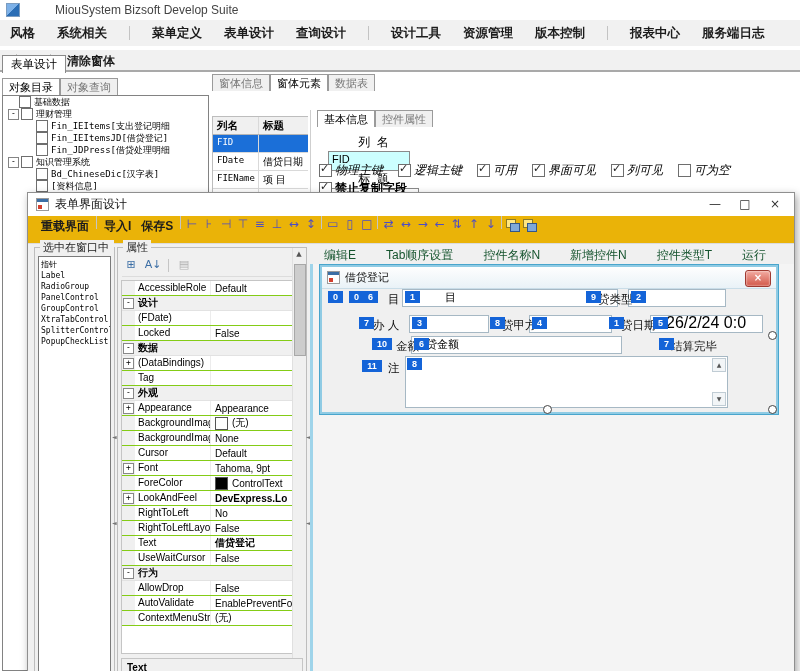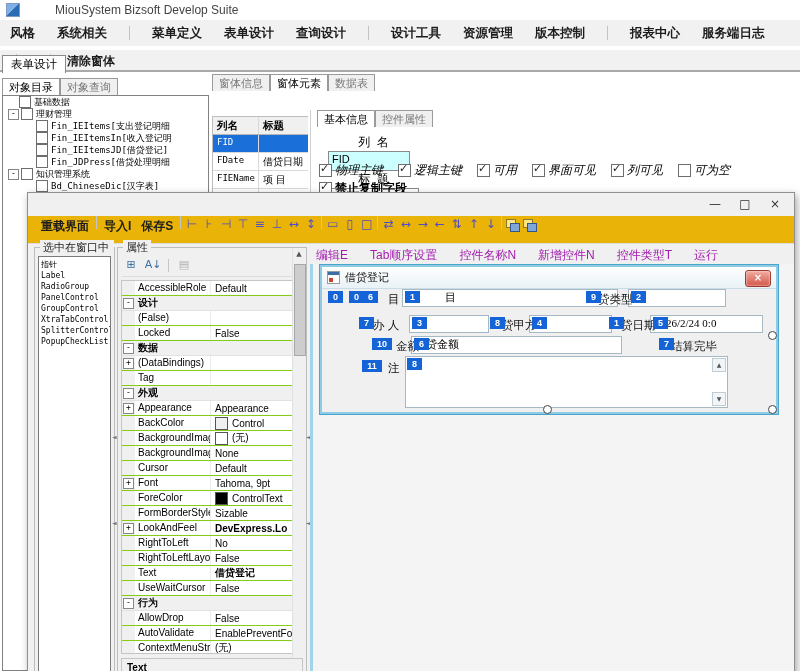--- a/index.html
+++ b/index.html
@@ -89,32 +89,32 @@
   .pgrow.cat .pg-name{font-weight:700;width:auto;border:none;}
   .sw{width:11px;height:11px;border:1px solid #555;margin-right:4px;flex:none;}
   .b{font-weight:700;}
   #pg-scroll{position:absolute;right:0;top:0;bottom:0;width:13px;background:#f0f0f0;border-left:1px solid #e0e0e0;}
   #pg-scroll .sa{position:absolute;left:0;width:12px;height:13px;text-align:center;font:7px/13px "DejaVu Sans",sans-serif;color:#555;}
   #pg-thumb{position:absolute;left:1px;top:16px;width:10px;height:90px;background:#cdcdcd;border:1px solid #a8a8a8;}
   #pg-desc{position:absolute;left:3px;right:3px;top:410px;height:40px;border:1px solid #c5c5c5;background:#f0f0f0;padding:3px 5px;font-size:10px;}
   .coll{position:absolute;font:6px "DejaVu Sans",sans-serif;color:#777;}
   
   #design-menu{position:absolute;left:282px;top:54px;right:2px;height:17px;display:flex;align-items:center;gap:22px;padding-left:6px;}
-  .dmi{font-size:12px;color:#a21caf;}
+  .dmi{font-size:12px;color:#14532d;margin-left:8px;}
   #design-canvas{position:absolute;left:282px;top:71px;right:0;bottom:0;background:#f4f4f4;border-left:3px solid #9fd4ea;}
   
   #dform{position:absolute;left:7px;top:1px;width:454px;height:145px;border:2px solid #8fcbe4;box-shadow:0 0 0 1px #49a5cc;background:#f0f0f0;}
   #dform-tb{position:absolute;left:0;top:0;right:0;height:21px;background:linear-gradient(#fefefe,#e9f2f7);border-bottom:1px solid #c9dde8;display:flex;align-items:center;gap:5px;padding-left:5px;}
   #dform-title{font-size:11px;color:#111;}
   #dform-close{position:absolute;right:5px;top:3px;width:24px;height:15px;border:1px solid #9f3a31;border-radius:3px;
      background:linear-gradient(#f2aba1,#d2584a);color:#fff;font:bold 10px/14px "DejaVu Sans",sans-serif;text-align:center;box-shadow:inset 0 0 2px #fff;}
   .badge{position:absolute;min-width:13px;height:12px;background:#1464d8;color:#fff;font:bold 9px/12px "Liberation Sans",sans-serif;text-align:center;z-index:3;padding:0 1px;}
   .dlabel{position:absolute;font-size:11.5px;color:#111;white-space:pre;z-index:2;}
   .dinput{position:absolute;background:#fff;border:1px solid #a6b8c4;font-size:11px;line-height:14px;white-space:nowrap;overflow:hidden;z-index:1;}
-  .dinput.small{font-size:11px;font-family:Liberation Serif, serif;}
+  .dinput.small{font-size:16px;}
   .dinput .sar{position:absolute;right:1px;width:12px;height:12px;border:1px solid #c0ccd4;background:#f2f5f7;text-align:center;font:6px/12px "DejaVu Sans",sans-serif;color:#555;}
   .handle{position:absolute;width:7px;height:7px;background:#fff;border:1px solid #444;border-radius:50%;z-index:4;}
 </style>
 </head>
 <body>
 
 <div id="screen">
 
   <div class="abs" id="titlebar">
     <span class="app-icon"></span>
@@ -163,25 +163,20 @@
           <span>理财管理</span>
         </div>
         <div class="trow" style="padding-left: 22px;">
           <span class="txsp"></span>
           <span class="tcb"></span>
           <span>Fin_IEItems[支出登记明细</span>
         </div>
         <div class="trow" style="padding-left: 22px;">
           <span class="txsp"></span>
           <span class="tcb"></span>
-          <span>Fin_IEItemsIn[收入登记明</span>
-        </div>
-        <div class="trow" style="padding-left: 22px;">
-          <span class="txsp"></span>
-          <span class="tcb"></span>
           <span>Fin_IEItemsJD[借贷登记]</span>
         </div>
         <div class="trow" style="padding-left: 22px;">
           <span class="txsp"></span>
           <span class="tcb"></span>
           <span>Fin_JDPress[借贷处理明细</span>
         </div>
         <div class="trow" style="padding-left: 5px;">
           <span class="tx">-</span>
           <span class="tcb"></span>
@@ -271,20 +266,24 @@
       </div>
     <div class="cbrow" id="info-cbs2" style="top:70px;font-weight:bold;">
         <span class="cbi">
           <span class="cb on"></span>
           <span>禁止复制字段</span>
         </span>
       </div>
   </div>
 
   <div class="abs" id="dlg">
+    <div id="dlg-titlebar">
+      <span class="form-ico"></span>
+      <span id="dlg-title">表单界面设计</span>
+    </div>
     <div id="dlg-btns">
       <span class="wbtn">—</span>
       <span class="wbtn">□</span>
       <span class="wbtn">×</span>
     </div>
     <div id="dlg-toolbar">
         <span class="tbtn">重载界面</span>
         <span class="tsep"></span>
         <span class="tbtn">导入I</span>
         <span class="tbtn">保存S</span>
@@ -351,21 +350,21 @@
             </span>
           </div>
           <div class="pgrow cat">
             <span class="pg-gut">
               <span class="pg-exp">-</span>
             </span>
             <span class="pg-name b">设计</span>
           </div>
           <div class="pgrow">
             <span class="pg-gut"></span>
-            <span class="pg-name">(False)</span>
+            <span class="pg-name">(FDate)</span>
             <span class="pg-val">
               <span></span>
             </span>
           </div>
           <div class="pgrow">
             <span class="pg-gut"></span>
             <span class="pg-name">Locked</span>
             <span class="pg-val">
               <span>False</span>
             </span>
@@ -398,28 +397,20 @@
             </span>
             <span class="pg-name b">外观</span>
           </div>
           <div class="pgrow">
             <span class="pg-gut">
               <span class="pg-exp">+</span>
             </span>
             <span class="pg-name">Appearance</span>
             <span class="pg-val">
               <span>Appearance</span>
-            </span>
-          </div>
-          <div class="pgrow">
-            <span class="pg-gut"></span>
-            <span class="pg-name">BackColor</span>
-            <span class="pg-val">
-              <span class="sw" style="background: rgb(240, 240, 240);"></span>
-              <span>Control</span>
             </span>
           </div>
           <div class="pgrow">
             <span class="pg-gut"></span>
             <span class="pg-name">BackgroundImage</span>
             <span class="pg-val">
               <span class="sw" style="background: rgb(255, 255, 255);"></span>
               <span>(无)</span>
             </span>
           </div>
@@ -445,27 +436,20 @@
             <span class="pg-val">
               <span>Tahoma, 9pt</span>
             </span>
           </div>
           <div class="pgrow">
             <span class="pg-gut"></span>
             <span class="pg-name">ForeColor</span>
             <span class="pg-val">
               <span class="sw" style="background: rgb(0, 0, 0);"></span>
               <span>ControlText</span>
-            </span>
-          </div>
-          <div class="pgrow">
-            <span class="pg-gut"></span>
-            <span class="pg-name">FormBorderStyle</span>
-            <span class="pg-val">
-              <span>Sizable</span>
             </span>
           </div>
           <div class="pgrow">
             <span class="pg-gut">
               <span class="pg-exp">+</span>
             </span>
             <span class="pg-name">LookAndFeel</span>
             <span class="pg-val b">
               <span>DevExpress.Lo</span>
             </span>

